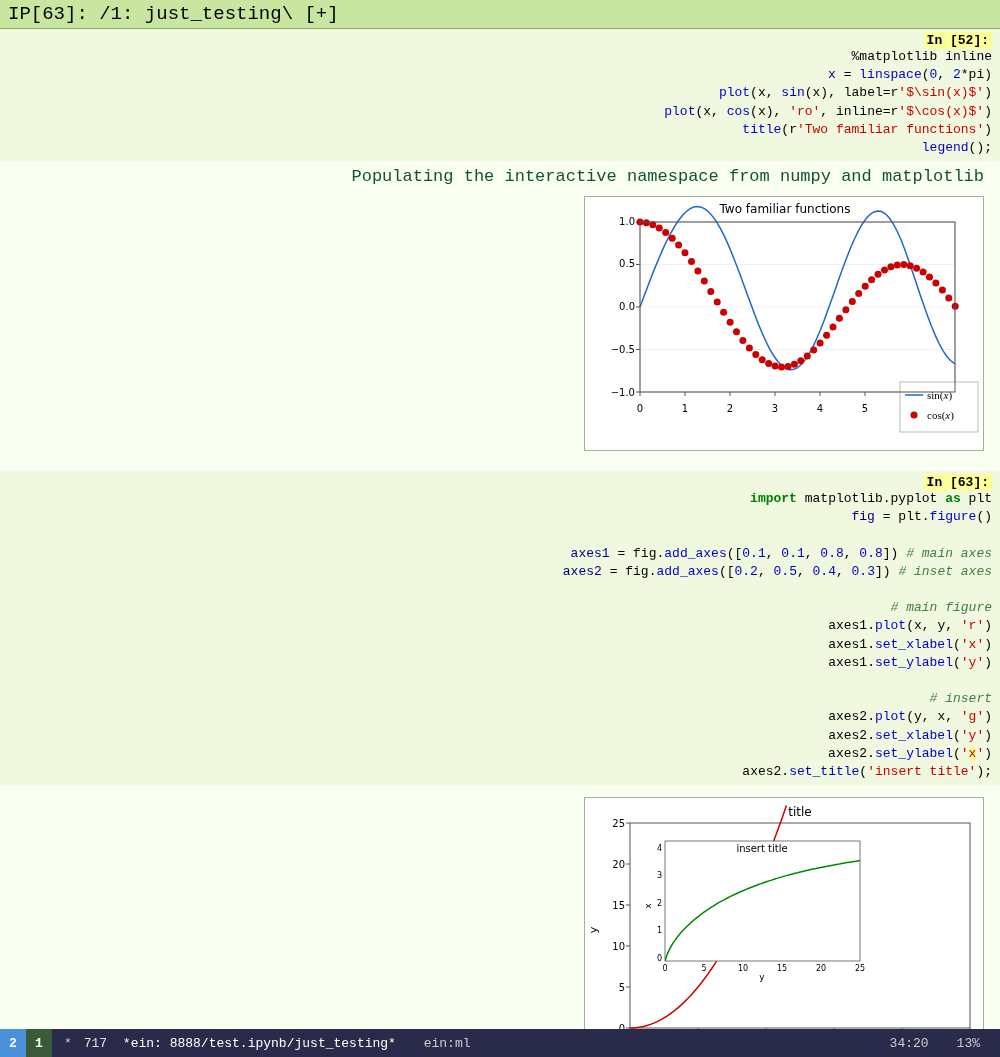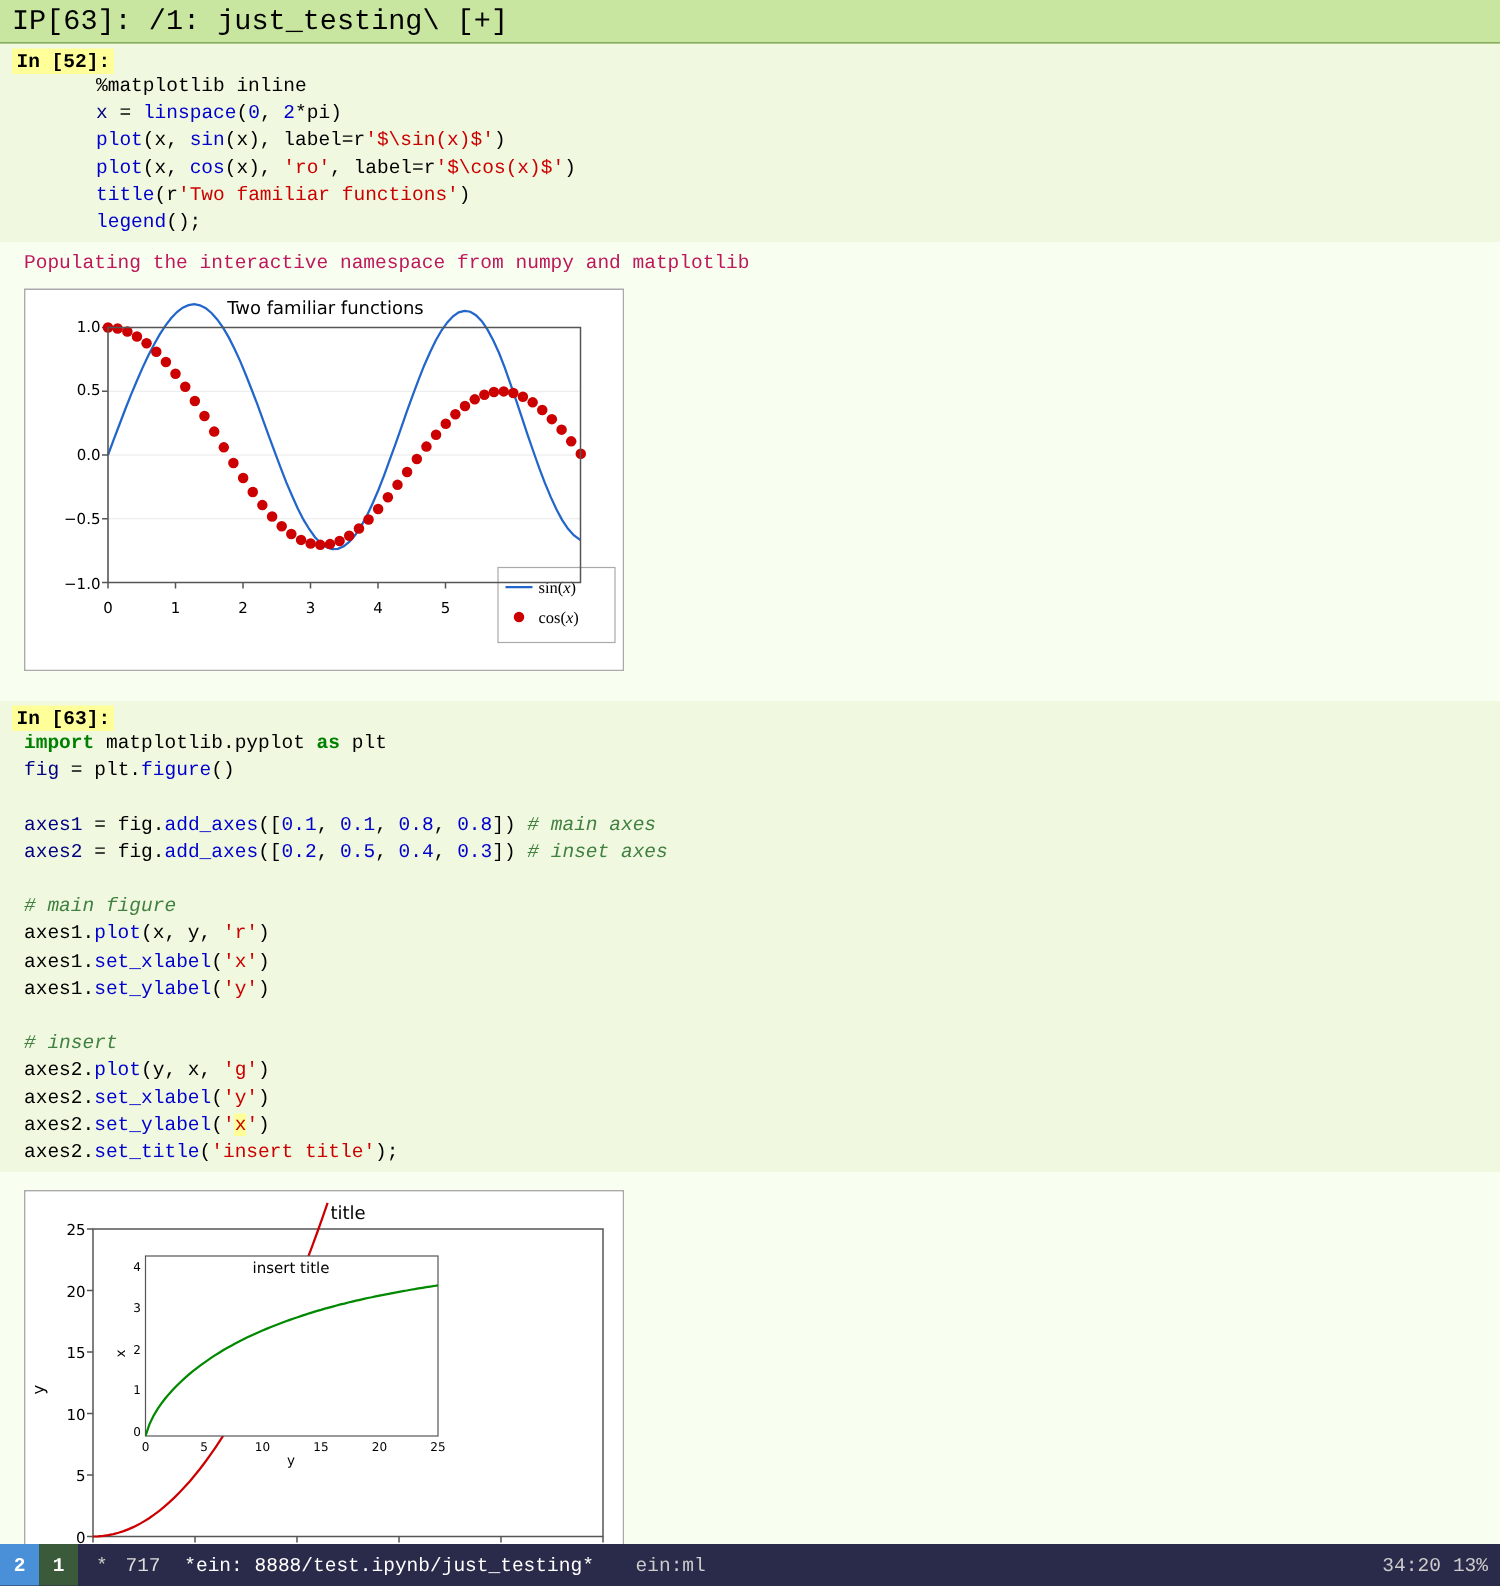--- a/index.html
+++ b/index.html
@@ -27,20 +27,21 @@
       background: #e8f4d0;
       width: 100%;
       height: calc(100% - 30px);
       overflow-y: auto;
       padding: 0;
     }
 
     
     .cell {
       width: 100%;
+      text-align: right;
     }
 
     .cell-input {
       background: #f0f8e0;
       padding: 4px 8px;
     }
 
     .cell-output {
       background: #f8fef0;
       padding: 4px 8px 8px 8px;
@@ -64,23 +65,23 @@
     .fn { color: #0000cc; } 
     .str { color: #cc0000; } 
     .comment { color: #408040; font-style: italic; }
     .num { color: #0000cc; }
     .var { color: #000080; }
     .plain { color: #000; }
     .op { color: #000; }
 
     
     .output-text {
-      color: #be185d;
+      color: #14532d;
       padding: 2px 8px;
-      font-size: 13px;
+      font-size: 17px;
     }
 
     
     .chart-container {
       margin: 8px 8px;
       display: inline-block;
     }
 
     
     #status-bar {
@@ -121,22 +122,22 @@
     }
 
     .status-middle {
       flex: 1;
       padding-left: 12px;
       color: #ddd;
     }
 
     .status-right {
       display: flex;
-      gap: 8px;
-      padding-right: 8px;
+      gap: 28px;
+      padding-right: 20px;
       color: #ccc;
     }
 
     
     svg {
       display: block;
     }
 
     
     #chart1 {
@@ -158,21 +159,21 @@
 </div>
 
 <div id="notebook">
 
   <div class="cell cell-input">
     <span class="in-prompt">In [52]:</span>
     <div style="padding-left: 8px; margin-left: 48px;">
       <span class="code-line plain">%matplotlib inline</span>
       <span class="code-line"><span class="var">x</span> <span class="op">=</span> <span class="fn">linspace</span><span class="plain">(</span><span class="num">0</span><span class="plain">, </span><span class="num">2</span><span class="plain">*pi)</span></span>
       <span class="code-line"><span class="fn">plot</span><span class="plain">(x, </span><span class="fn">sin</span><span class="plain">(x), label=r</span><span class="str">'$\sin(x)$'</span><span class="plain">)</span></span>
-      <span class="code-line"><span class="fn">plot</span><span class="plain">(x, </span><span class="fn">cos</span><span class="plain">(x), </span><span class="str">'ro'</span><span class="plain">, label=r</span><span class="str">'$\cos(x)$'</span><span class="plain">)</span></span>
+      <span class="code-line"><span class="fn">plot</span><span class="plain">(x, </span><span class="fn">cos</span><span class="plain">(x), </span><span class="str">'ro'</span><span class="plain">, inline=r</span><span class="str">'$\cos(x)$'</span><span class="plain">)</span></span>
       <span class="code-line"><span class="fn">title</span><span class="plain">(r</span><span class="str">'Two familiar functions'</span><span class="plain">)</span></span>
       <span class="code-line"><span class="fn">legend</span><span class="plain">();</span></span>
     </div>
   </div>
 
   <div class="cell cell-output">
     <div class="output-text">
       <span>Populating the interactive namespace from numpy and matplotlib</span>
     </div>
 

